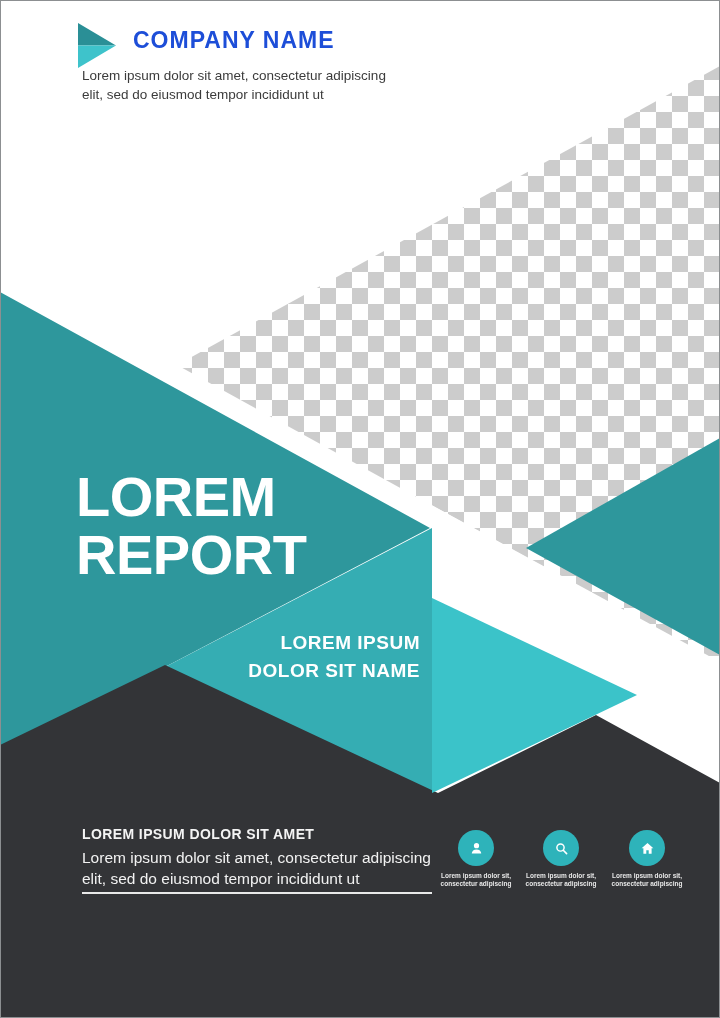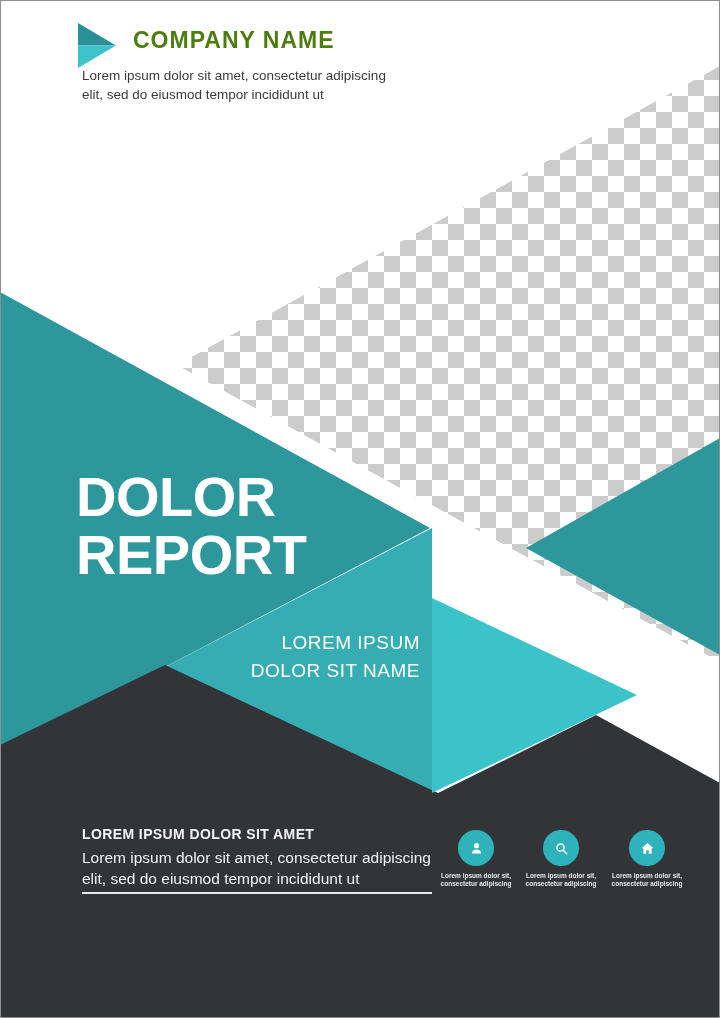--- a/index.html
+++ b/index.html
@@ -7,28 +7,28 @@
     position:relative;width:720px;height:1018px;background:#ffffff;overflow:hidden;
     font-family:"Liberation Sans","DejaVu Sans",sans-serif;
   }
   .bg-svg{position:absolute;left:0;top:0;width:720px;height:1018px;display:block;}
   .page-border{position:absolute;left:0;top:0;right:0;bottom:0;
     box-shadow:inset 0 0 0 1px #8c8f91;pointer-events:none;z-index:50;}
 
   
   .logo{position:absolute;left:78px;top:23px;width:38px;height:45px;}
   .company-name{position:absolute;left:133px;top:27px;font-size:23px;font-weight:bold;
-    color:#4d7c0f;letter-spacing:1px;white-space:nowrap;}
+    color:#1d4ed8;letter-spacing:1px;white-space:nowrap;}
   .tagline{position:absolute;left:82px;top:66px;font-size:13.5px;color:#3b3b3b;line-height:19px;}
 
   
   .hero-title{position:absolute;left:76px;top:468px;color:#ffffff;font-weight:bold;
     font-size:56px;line-height:58px;letter-spacing:-.5px;}
   .hero-sub{position:absolute;right:300px;top:629px;text-align:right;color:#ffffff;
-    font-size:19px;font-weight:normal;line-height:27.5px;letter-spacing:.5px;}
+    font-size:19px;font-weight:bold;line-height:27.5px;letter-spacing:.5px;}
 
   
   .footer-heading{position:absolute;left:82px;top:826px;color:#f4f4f4;font-size:14px;
     font-weight:bold;letter-spacing:.4px;}
   .footer-body{position:absolute;left:82px;top:847px;color:#f2f2f2;font-size:15.5px;line-height:21px;}
   .footer-divider{position:absolute;left:82px;top:892px;width:350px;height:2px;background:#e9e9e9;}
 
   .feature{position:absolute;top:830px;width:76px;text-align:center;}
   .f1{left:438px;} .f2{left:523px;} .f3{left:609px;}
   .feature-circle{width:36px;height:36px;border-radius:50%;background:#2eb3ba;margin:0 auto;
@@ -69,21 +69,21 @@
     <polygon points="0,0 38,22.5 0,22.5" fill="#2a8f96"></polygon>
     <polygon points="0,22.5 38,22.5 0,45" fill="#3ec3cb"></polygon>
   </svg>
   <div class="company-name">COMPANY NAME</div>
   <div class="tagline">
     <div>Lorem ipsum dolor sit amet, consectetur adipiscing</div>
     <div>elit, sed do eiusmod tempor incididunt ut</div>
   </div>
 
   <div class="hero-title">
-    <div>DOLOR</div>
+    <div>LOREM</div>
     <div>REPORT</div>
   </div>
 
   <div class="hero-sub">
     <div>LOREM IPSUM</div>
     <div>DOLOR SIT NAME</div>
   </div>
 
   <div class="footer-heading">LOREM IPSUM DOLOR SIT AMET</div>
   <div class="footer-body">

